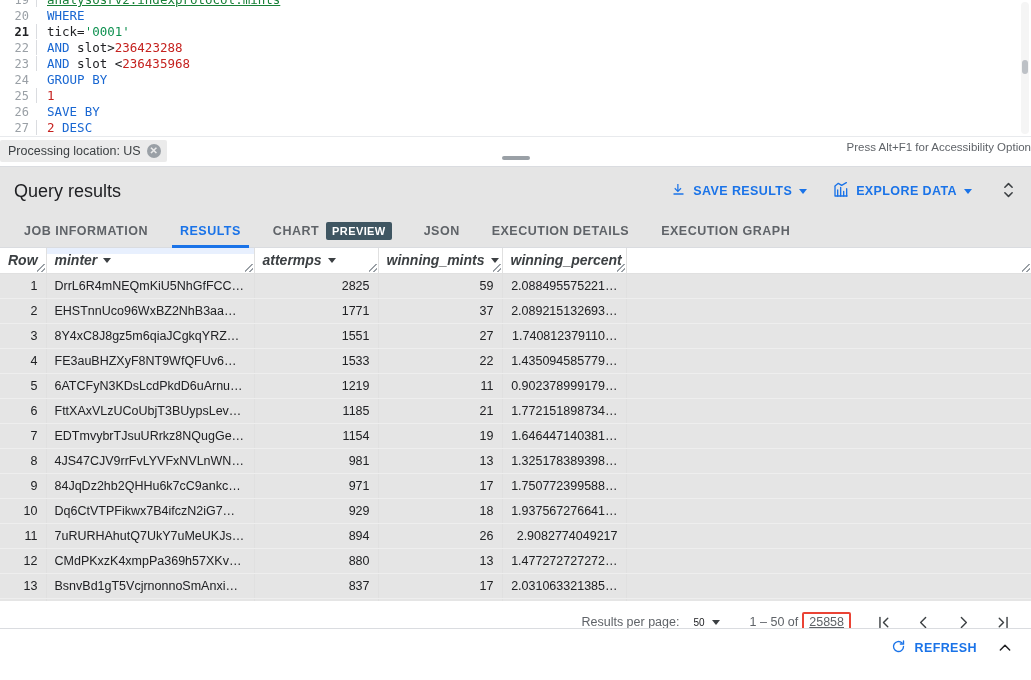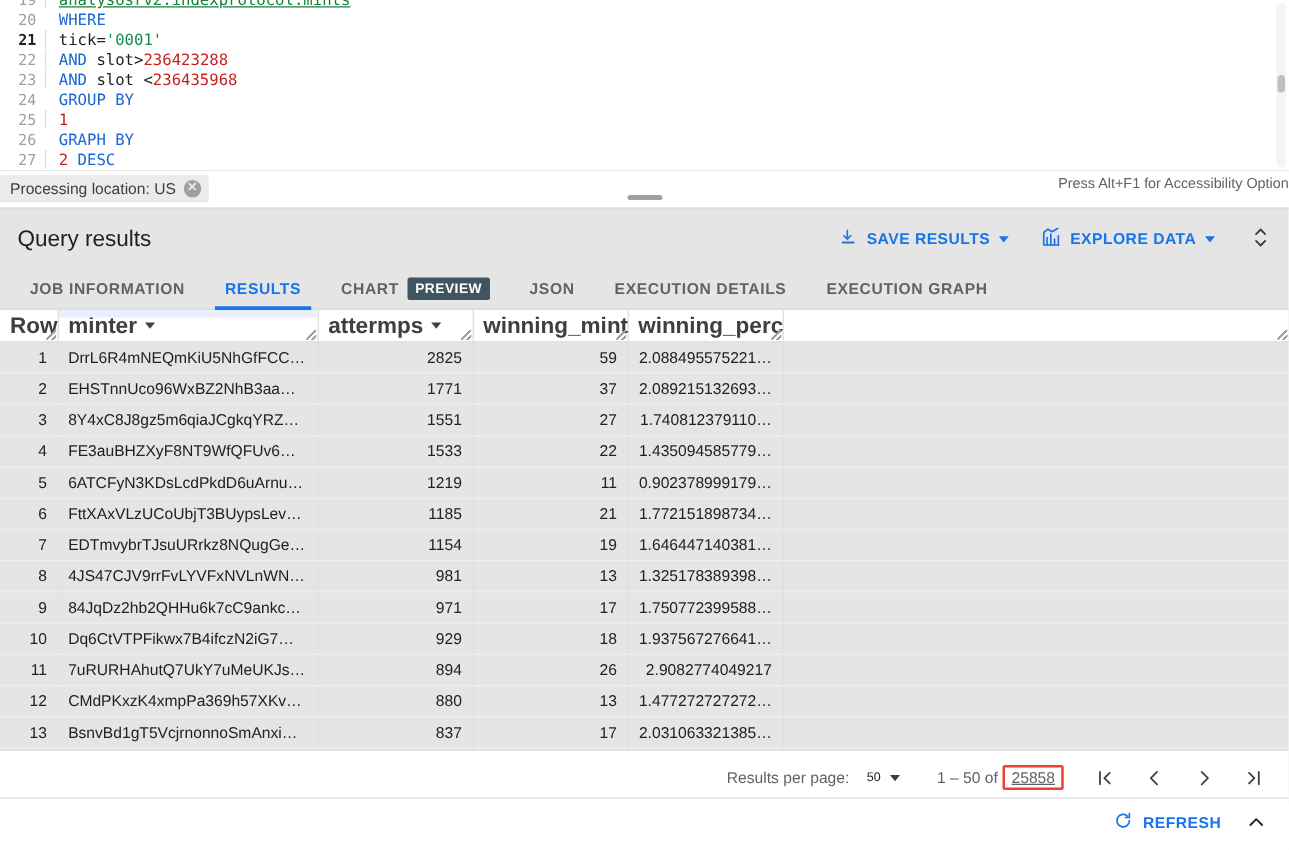--- a/index.html
+++ b/index.html
@@ -121,24 +121,24 @@
   .preview-badge {
     background: #3f5662; color: #ffffff; font-size: 11px;
     font-weight: bold; letter-spacing: .4px;
     padding: 3px 6px; border-radius: 2px;
   }
 
   
   .table-wrap { position: relative; height: 394px; overflow: hidden; }
   table.grid { border-collapse: collapse; width: 1031px; table-layout: fixed; }
   table.grid th {
-    height: 25px; font-size: 18px; font-weight: bold; color: #3c4043;
+    height: 25px; font-size: 14px; font-weight: bold; color: #3c4043;
     text-align: left; border-right: 1px solid #e0e0e0;
     border-bottom: 1px solid #e0e0e0; padding: 0 8px;
-    position: relative; background: #ffffff; vertical-align: middle;
+    position: relative; background: #ffffff; vertical-align: middle; font-style: italic;
   }
   th.col-row { width: 46px; text-align: left; padding-left: 0px; }
   th.col-minter { width: 208px; margin-left: 16px; }
   th.col-attermps { width: 124px; }
   th.col-wm { width: 124px; }
   th.col-wp { width: 124px; }
   th.col-blank { width: 405px; border-right: none; }
   .th-inner { display: flex; align-items: center; gap: 6px; }
   .sort-caret {
     width: 0; height: 0; border-left: 4px solid transparent;
@@ -192,21 +192,21 @@
     padding: 0 5px; color: #5f6368; line-height: 16px; text-decoration: underline;
   }
   .pg-btn {
     width: 40px; height: 40px; display: flex; align-items: center;
     justify-content: center; background: none; border: none; cursor: pointer;
     color: #3c4043;
   }
 
   
   .bottom-bar {
-    position: absolute; left: 0; bottom: 4px; width: 1031px; height: 38px;
+    position: absolute; left: 0; bottom: 14px; width: 1031px; height: 38px;
     border-top: 1px solid #dadce0; background: #ffffff;
     display: flex; align-items: center; justify-content: flex-end;
     padding-right: 10px; gap: 4px;
   }
   .refresh-btn {
     display: flex; align-items: center; gap: 8px;
     color: #1a73e8; font-size: 12.5px; font-weight: bold; letter-spacing: .4px;
     background: none; border: none; cursor: pointer; padding: 6px 8px;
     font-family: "Liberation Sans", sans-serif;
   }
@@ -222,21 +222,21 @@
 
   <div class="editor">
     <div id="code-lines">
         <div class="code-line" style="margin-top: -8px;"><span class="gutter">19</span><span class="indent-bar"></span><span class="code"><span class="tbl">analysosrv2.indexprotocol.mints</span></span></div>
         <div class="code-line"><span class="gutter">20</span><span class="no-bar"></span><span class="code"><span class="kw">WHERE</span></span></div>
         <div class="code-line active"><span class="gutter">21</span><span class="indent-bar"></span><span class="code"><span class="plain">tick=</span><span class="str">'0001'</span></span></div>
         <div class="code-line"><span class="gutter">22</span><span class="indent-bar"></span><span class="code"><span class="kw">AND </span><span class="plain">slot&gt;</span><span class="num">236423288</span></span></div>
         <div class="code-line"><span class="gutter">23</span><span class="indent-bar"></span><span class="code"><span class="kw">AND </span><span class="plain">slot &lt;</span><span class="num">236435968</span></span></div>
         <div class="code-line"><span class="gutter">24</span><span class="no-bar"></span><span class="code"><span class="kw">GROUP BY</span></span></div>
         <div class="code-line"><span class="gutter">25</span><span class="indent-bar"></span><span class="code"><span class="num">1</span></span></div>
-        <div class="code-line"><span class="gutter">26</span><span class="no-bar"></span><span class="code"><span class="kw">GRAPH BY</span></span></div>
+        <div class="code-line"><span class="gutter">26</span><span class="no-bar"></span><span class="code"><span class="kw">SAVE BY</span></span></div>
         <div class="code-line"><span class="gutter">27</span><span class="indent-bar"></span><span class="code"><span class="num">2 </span><span class="kw">DESC</span></span></div>
       </div>
     <div class="ed-scroll"></div>
     <div class="ed-thumb"></div>
   </div>
 
   <div class="splitter">
     <div class="loc-chip">
       <span>Processing location: US</span>
       <span class="chip-x">✕</span>

